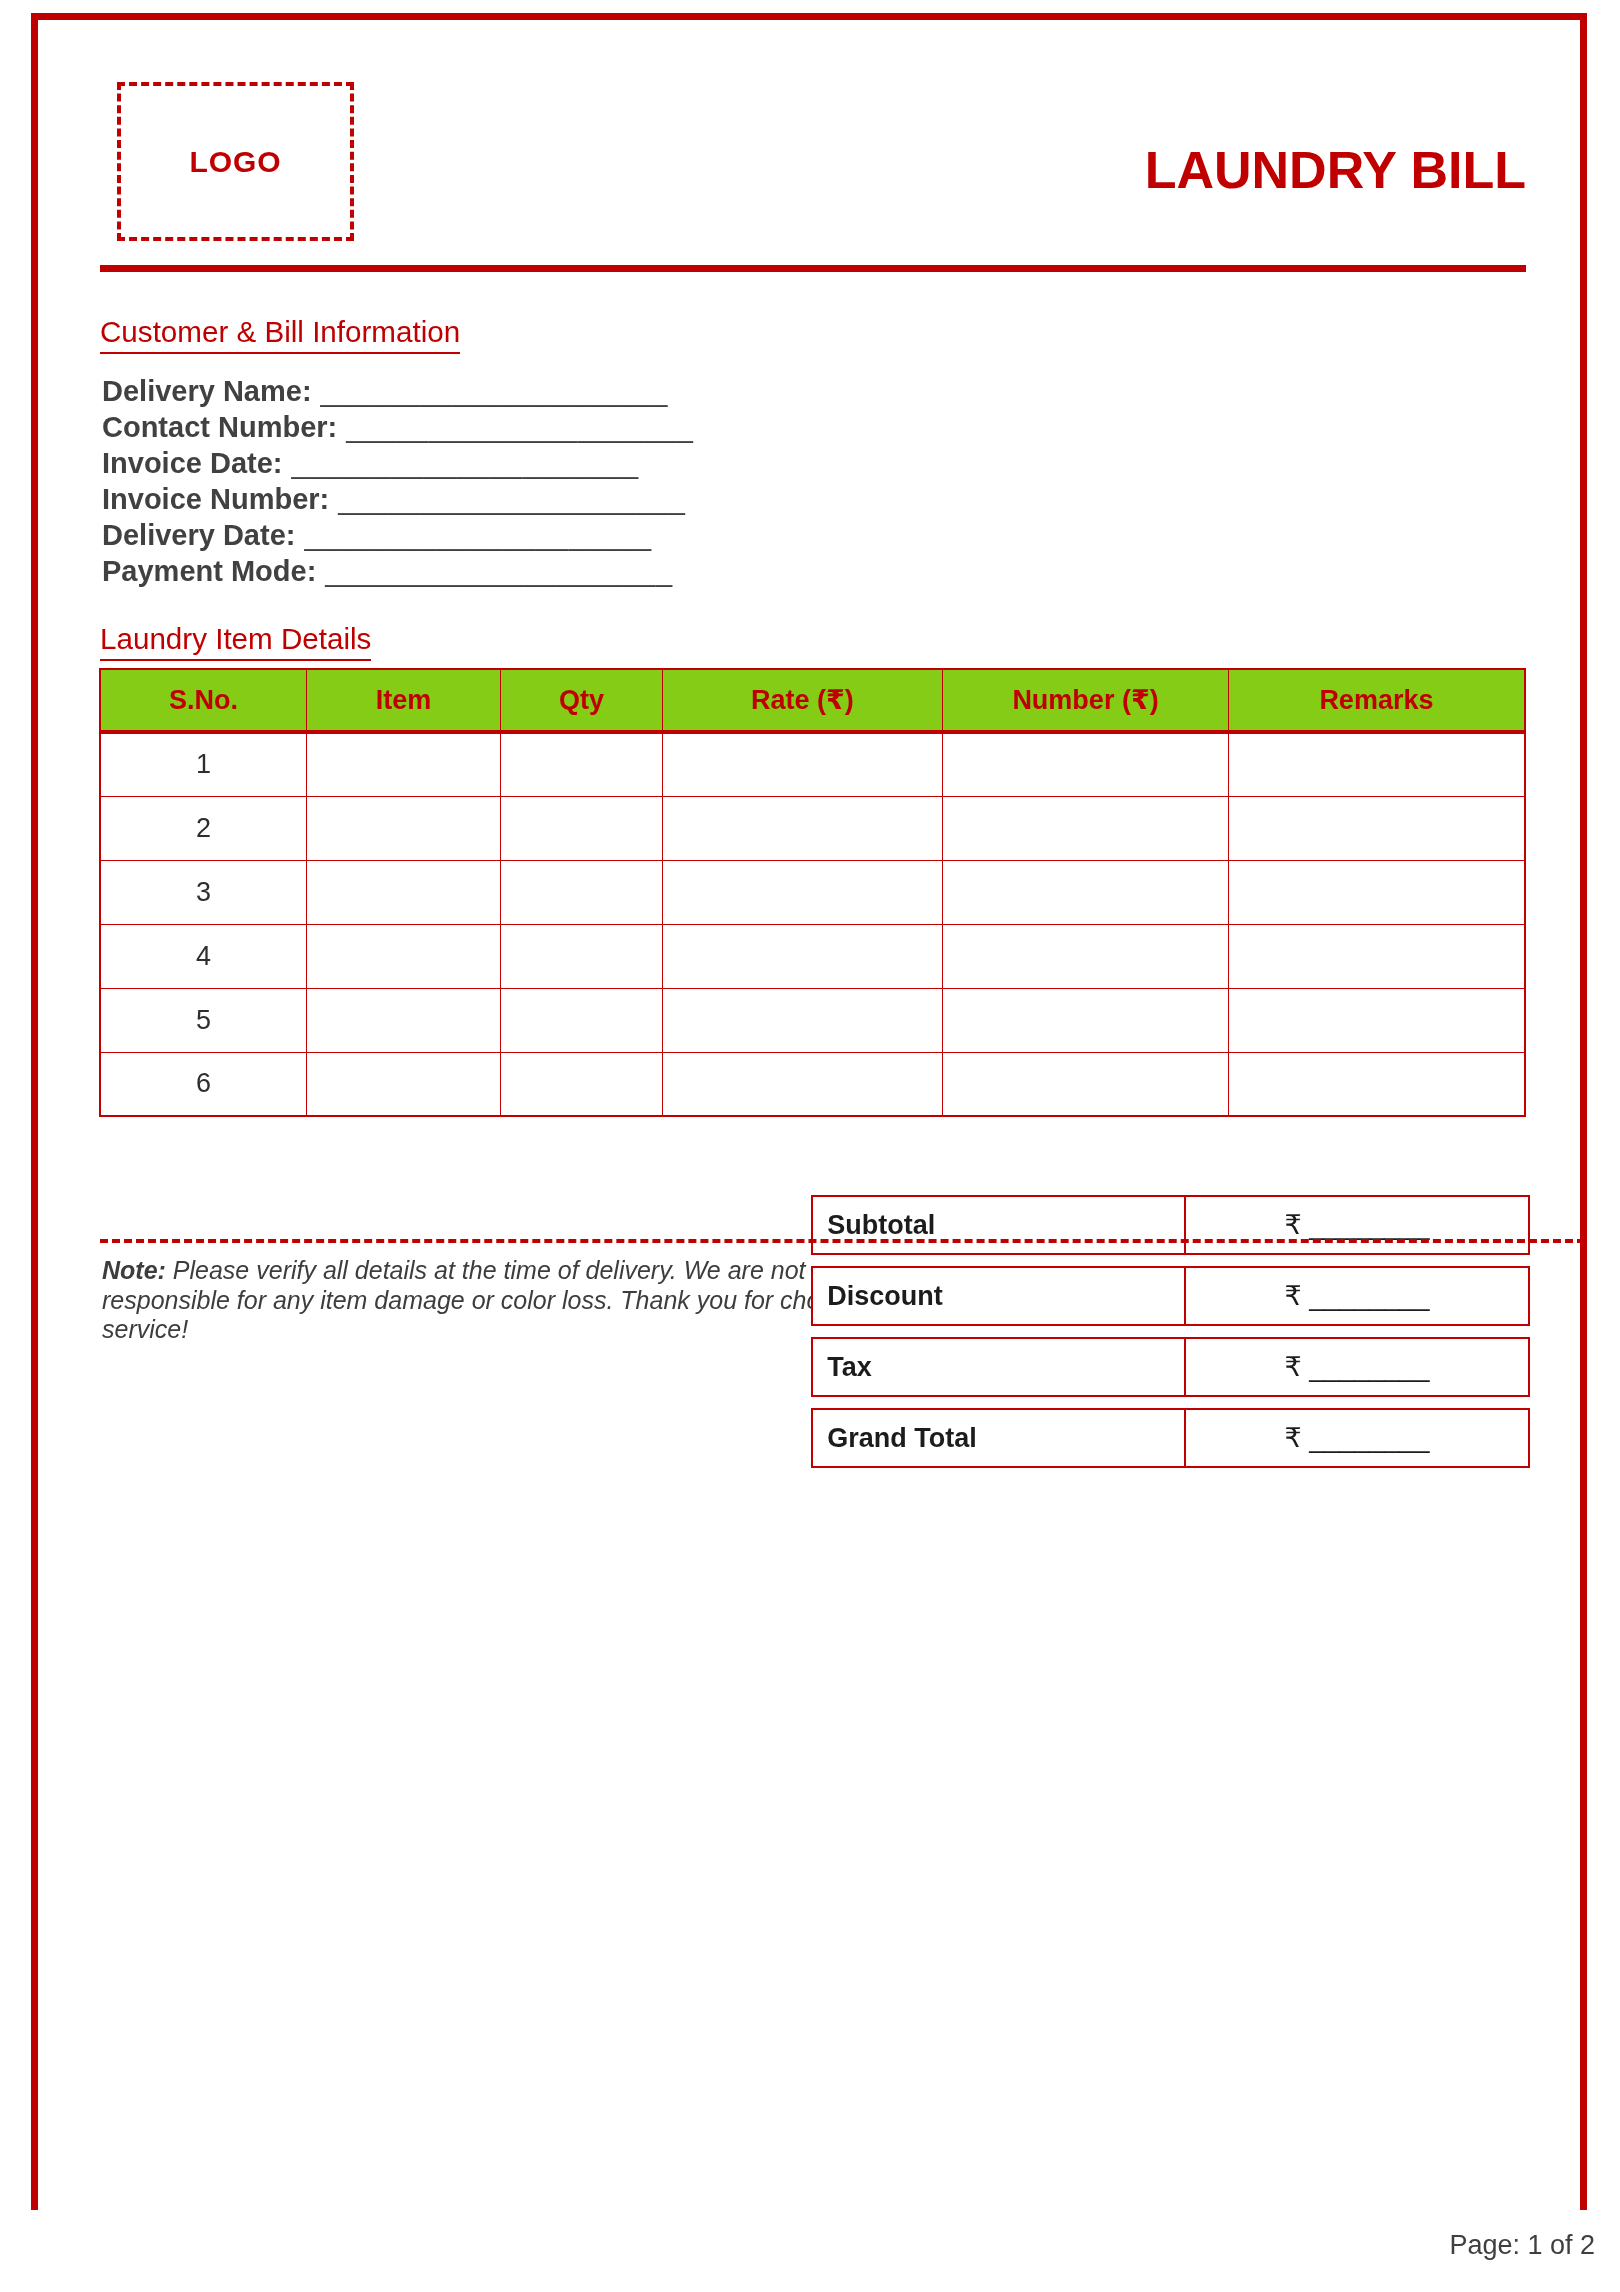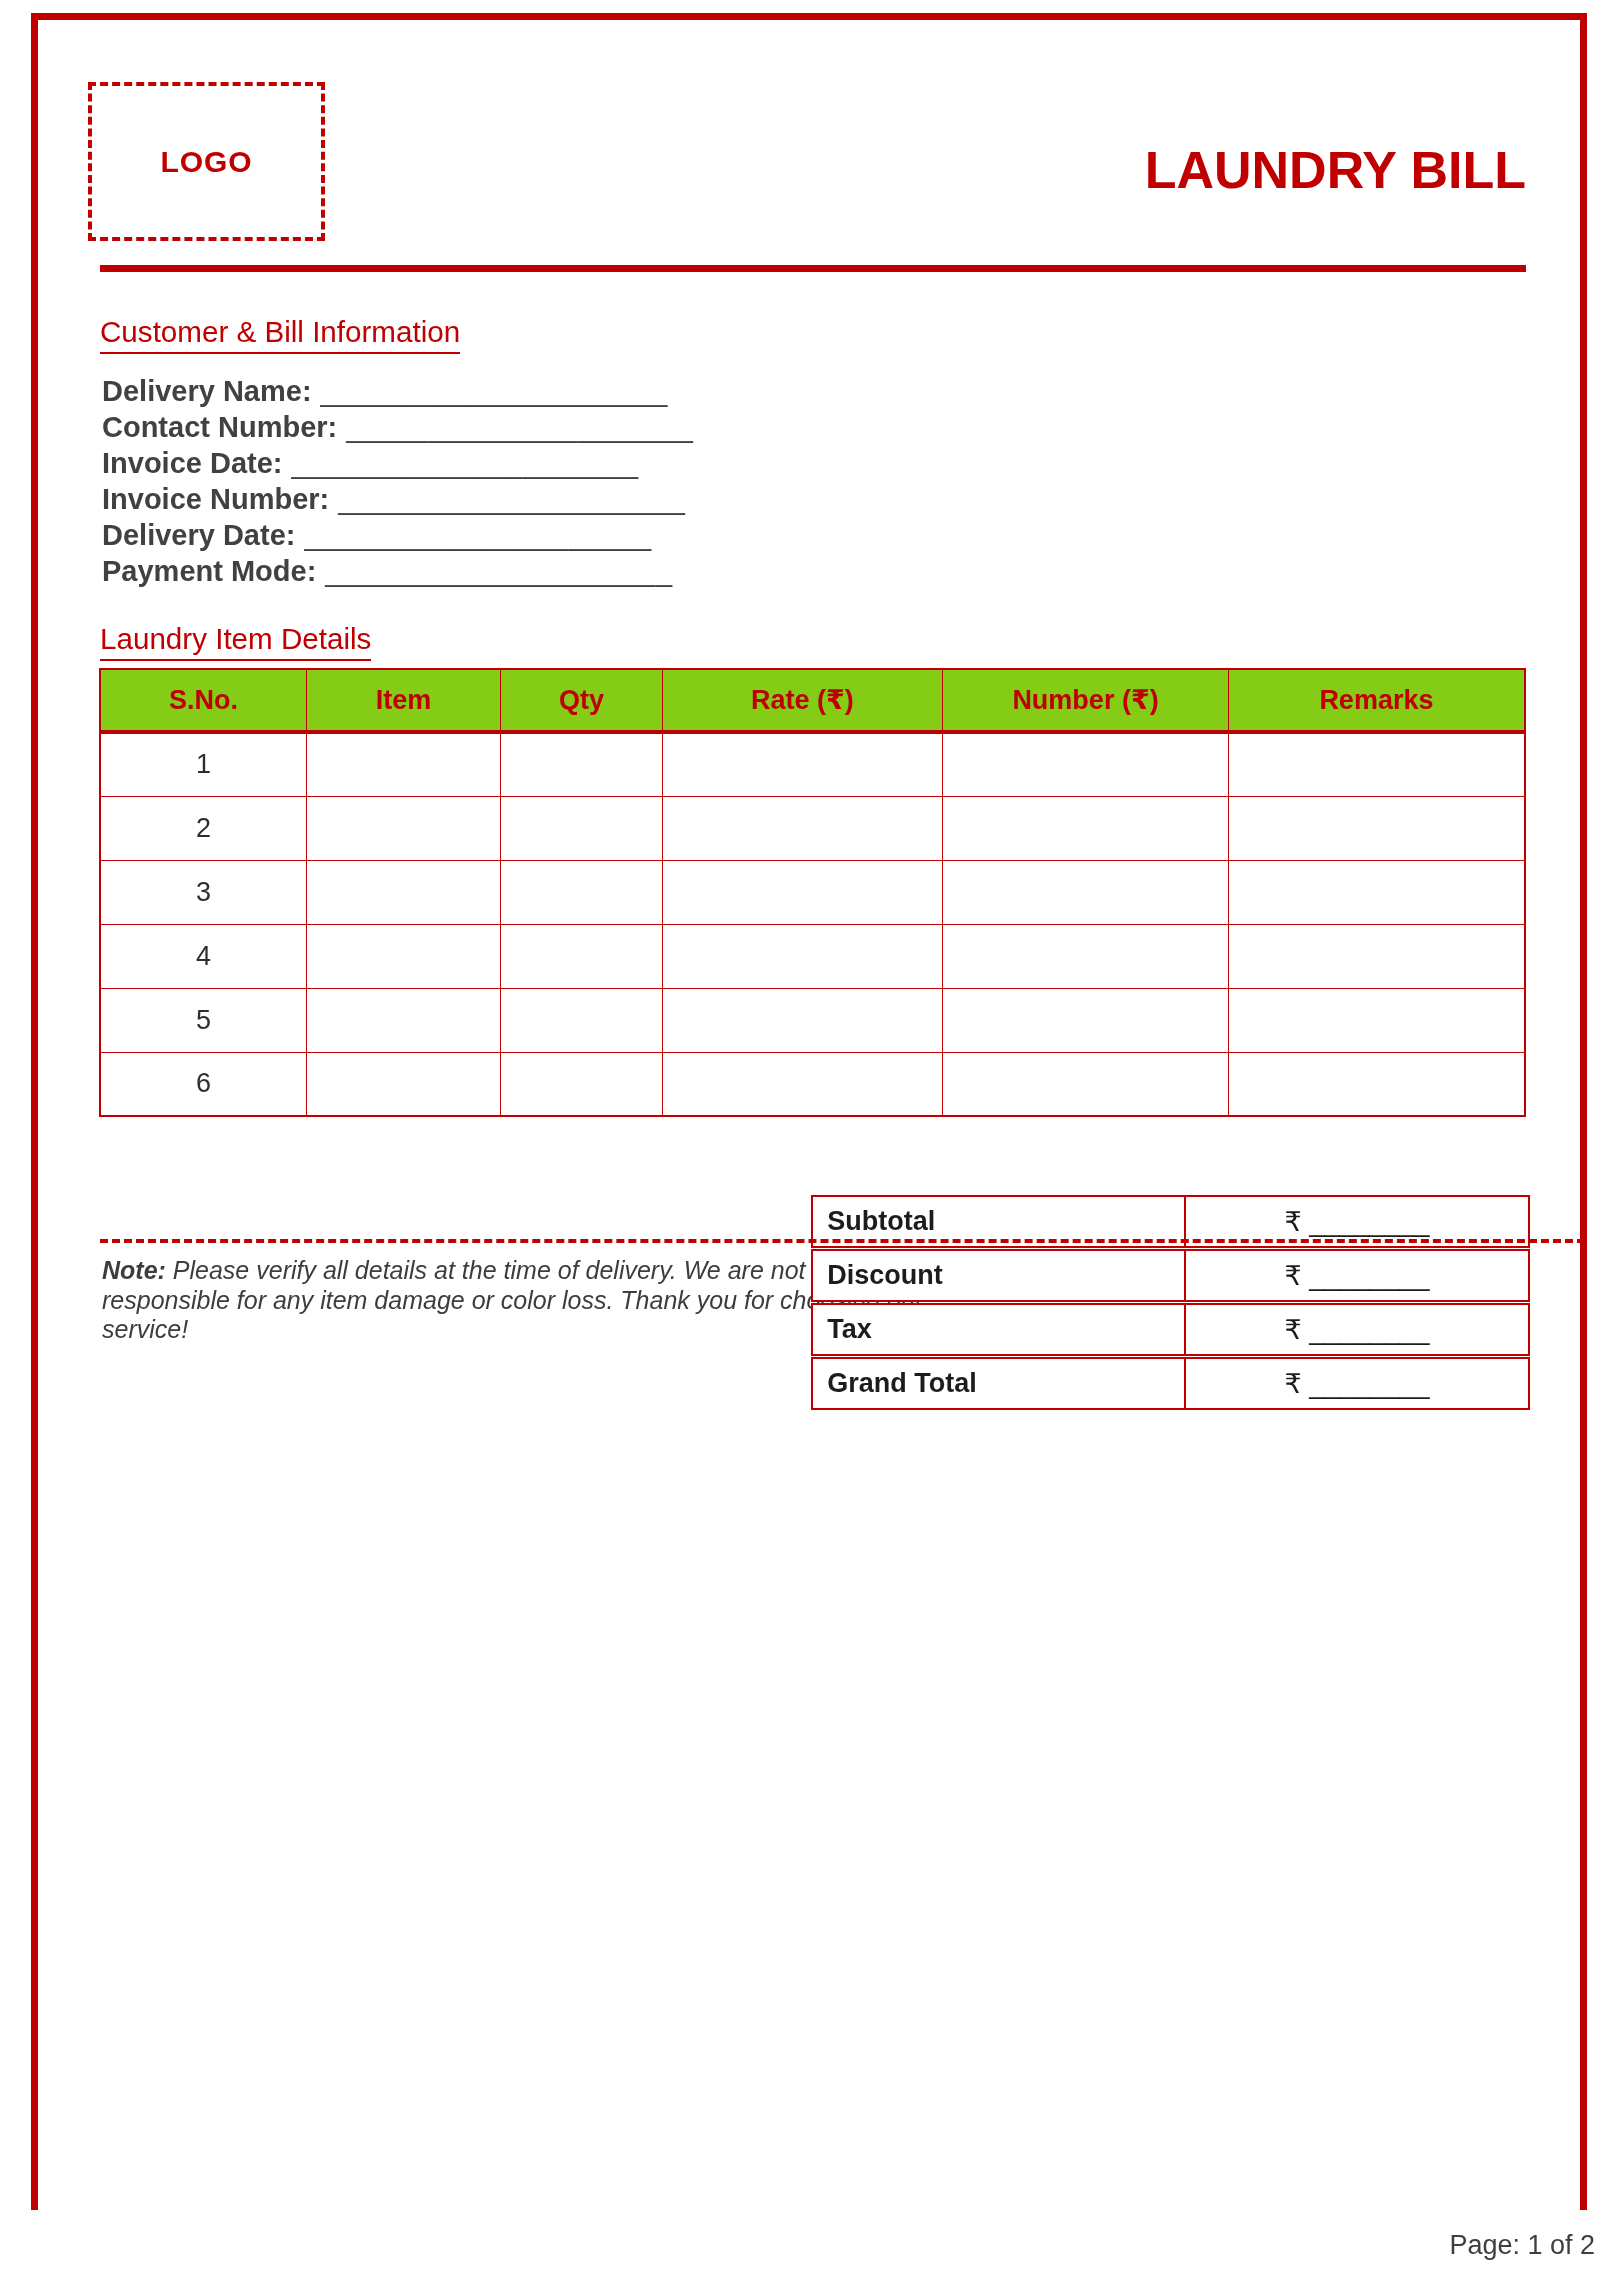--- a/index.html
+++ b/index.html
@@ -10,21 +10,21 @@
     font-family:"Liberation Sans","DejaVu Sans",sans-serif;
     color:#3b3b3b;
     overflow:hidden;
   }
   .page-border{
     position:absolute; left:31px; top:13.4px;
     width:1556px; height:2197px;
     border:7.2px solid #C00000; border-bottom:none;
   }
   .logo-box{
-    position:absolute; left:88px; top:82px;
+    position:absolute; left:117px; top:82px;
     width:237px; height:159px;
     border:4.5px dashed #C00000;
     display:flex; align-items:center; justify-content:center;text-align:center;
   }
   .logo-text{
     color:#C00000; font-weight:bold; font-size:30px; letter-spacing:0.9px;
   }
   .doc-title{
     position:absolute; top:140px; right:94px;
     color:#C00000; font-weight:bold; font-size:52px; letter-spacing:0px;
@@ -67,22 +67,22 @@
     background:#ffffff;
   }
   .dashed-divider{
     position:absolute; left:100px; top:1239px; width:1485px; height:0;
     border-top:4.5px dashed #C00000; z-index:5;
   }
   .totals-table{
     position:absolute; left:811px; top:1195px; width:719px; z-index:2;
   }
   .totals-row{
-    width:719px; height:53px; border:2.7px solid #C00000;
-    margin-bottom:1px; display:flex; background:#ffffff;
+    width:719px; height:60px; border:2.7px solid #C00000;
+    margin-bottom:11px; display:flex; background:#ffffff;
   }
   .totals-label-cell{
     width:373px; border-right:2.7px solid #C00000;
     display:flex; align-items:center; padding-left:14.3px;
     font-size:27px; font-weight:bold; color:#1c1c1c; white-space:nowrap;
   }
   .totals-value-cell{
     flex:1; display:flex; align-items:center; justify-content:center;
     font-size:27px; color:#1c1c1c; white-space:nowrap;
   }

